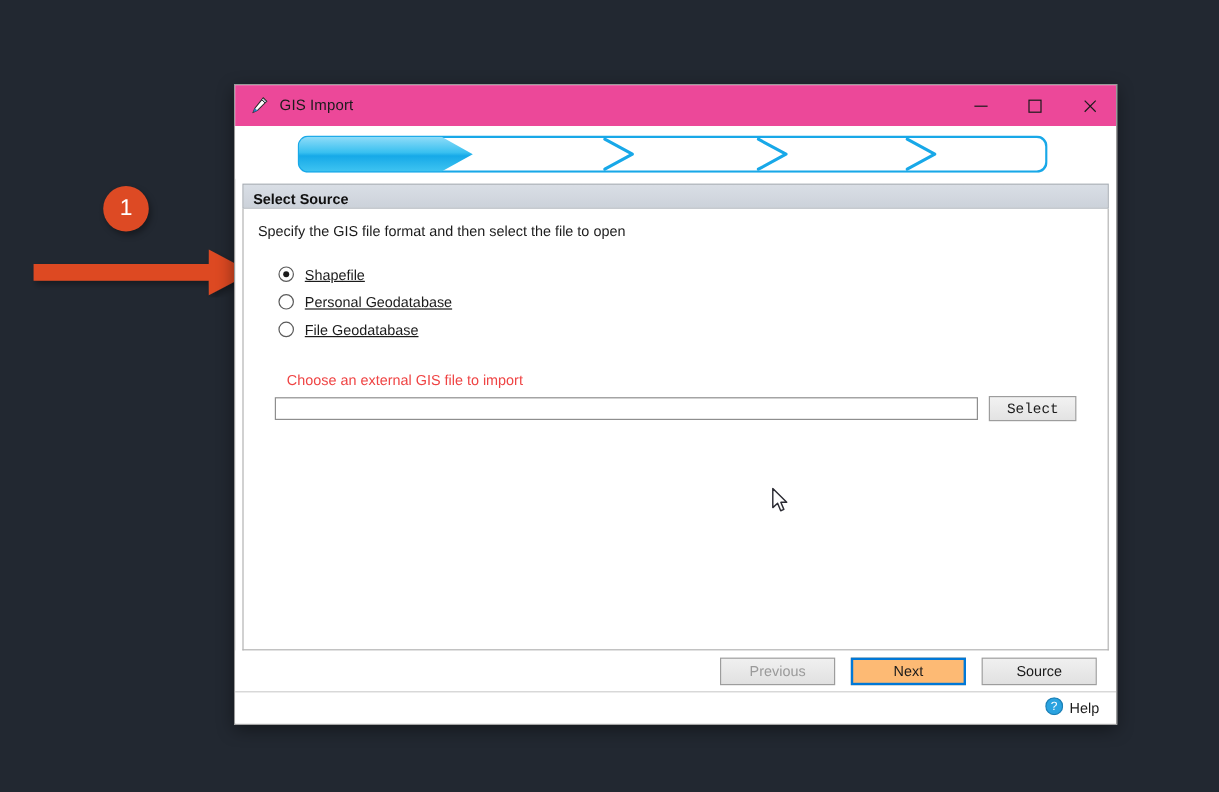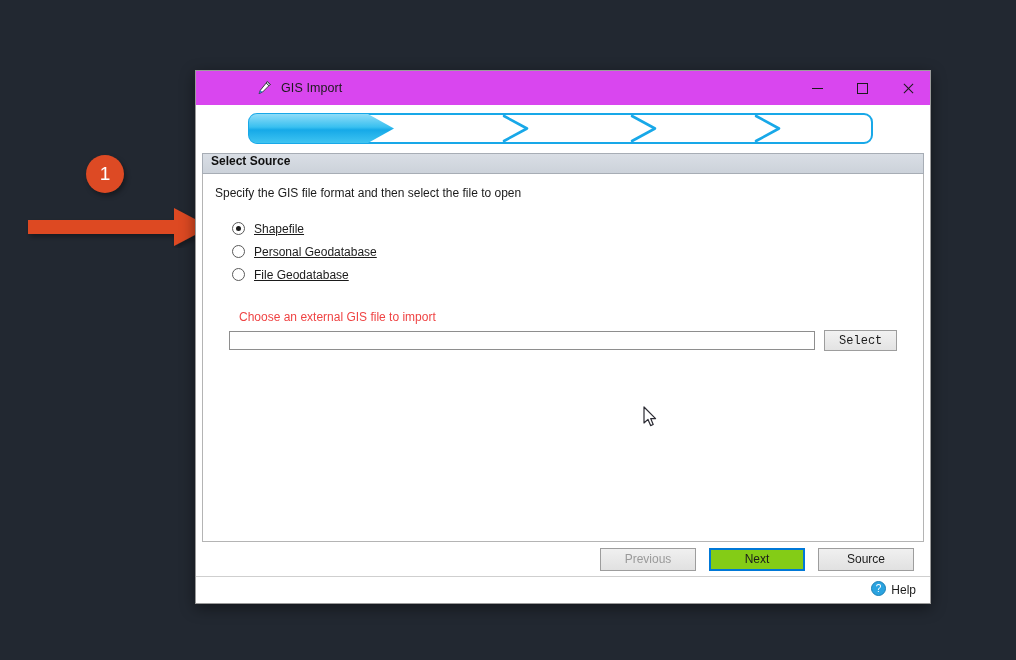--- a/index.html
+++ b/index.html
@@ -25,25 +25,24 @@
     border: 1px solid #9a9a9a;
     box-shadow: 0 4px 14px rgba(0,0,0,0.45);
     display: flex;
     flex-direction: column;
   }
 
   
   #titlebar {
     height: 34px;
     min-height: 34px;
-    background: #d946ef;
-    display: flex;
-    align-items: center;
-    position: relative;
-    padding-left: 48px;
+    background: #ec4899;
+    display: flex;
+    align-items: center;
+    position: relative;
   }
   #title-icon {
     margin-left: 12px;
     width: 16px; height: 16px;
     position: relative;
     flex: 0 0 auto;
   }
   #title-text {
     margin-left: 9px;
     font-size: 12.5px;
@@ -97,21 +96,21 @@
   }
 
   
   #section-header {
     height: 21px;
     min-height: 21px;
     margin: 4px 6px 0 6px;
     background: linear-gradient(to bottom, #d9dee5 0%, #ccd2da 100%);
     border: 1px solid #a7adb5;
     display: flex;
-    align-items: flex-start;
+    align-items: flex-end;
     padding-left: 8px;
     font-size: 12px;
     font-weight: bold;
     color: #101010;
   }
 
   
   #body-panel {
     margin: 0 6px;
     flex: 1;
@@ -202,21 +201,21 @@
   .wiz-btn {
     width: 96px; height: 23px;
     font-size: 12px;
     font-family: "Liberation Sans", sans-serif;
     background: linear-gradient(to bottom,#f0f0f0 0%,#e1e1e1 100%);
     border: 1px solid #9d9d9d;
     color: #1b1b1b;
     cursor: default;
   }
   .wiz-btn.disabled { color: #9a9a9a; }
-  .wiz-btn.default { border: 2px solid #0078d7; background:#84cc16; }
+  .wiz-btn.default { border: 2px solid #0078d7; background:#fdba74; }
 
   #help-bar {
     border-top: 1px solid #cfcfcf;
     min-height: 27px;
     display: flex;
     align-items: center;
     justify-content: flex-end;
     padding-right: 14px;
     background: #fff;
   }

